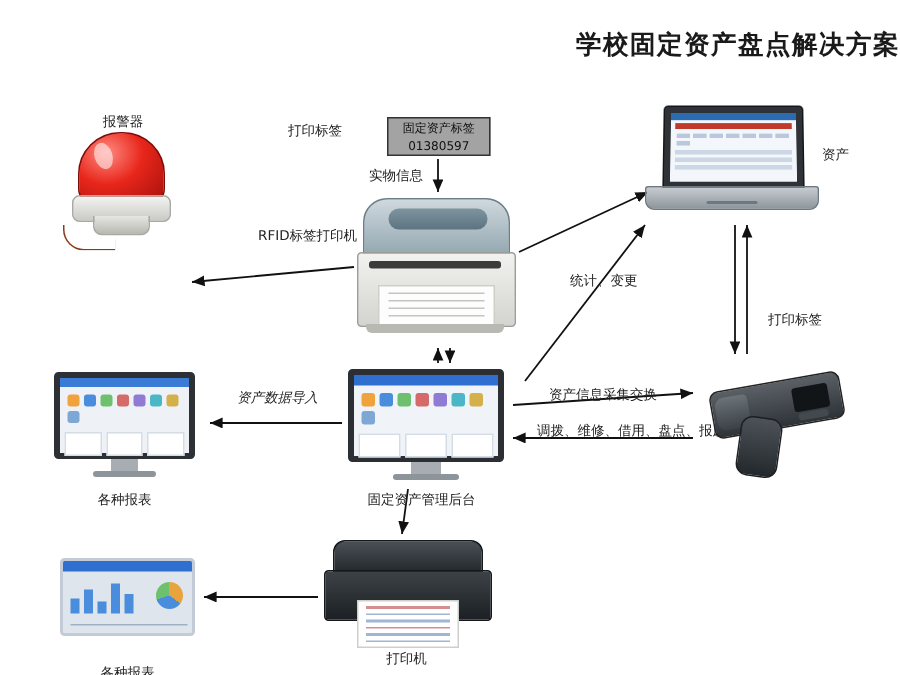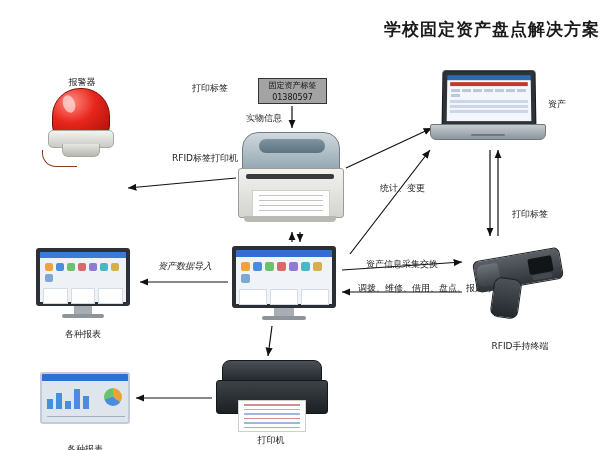--- a/index.html
+++ b/index.html
@@ -365,30 +365,30 @@
         <div class="chartrow">
             <b></b>
             <b></b>
             <b></b>
           </div>
       </div>
     </div>
     <div class="stand"></div>
     <div class="foot"></div>
   </div>
+  <div class="lbl c" style="left:216px;top:328px;width:130px;">固定资产管理后台</div>
 
   <div class="handheld">
     <div class="body">
       <div class="nose"></div>
       <div class="scr"></div>
       <div class="keys"></div>
     </div>
     <div class="grip"></div>
   </div>
-  <div class="lbl c" style="left:470px;top:340px;width:100px;">RFID手持终端</div>
 
   <div class="printer">
     <div class="top"></div>
     <div class="body"></div>
     <div class="paper">
         <u></u>
         <i></i>
         <i></i>
         <u></u>
         <i></i>

